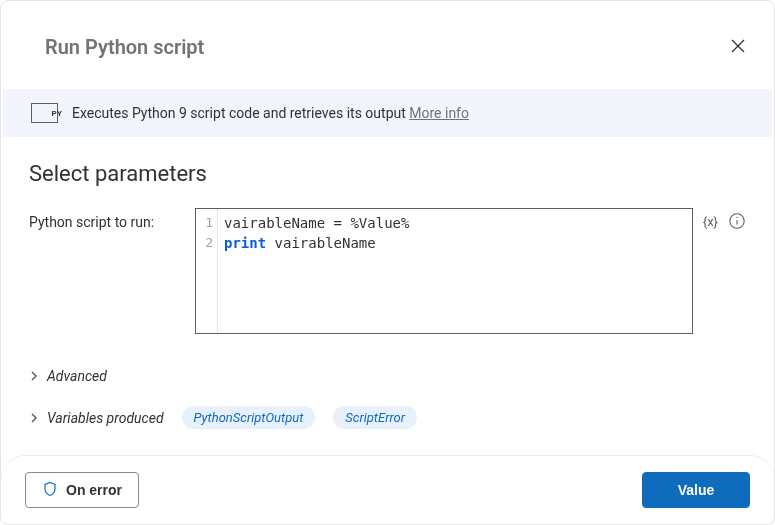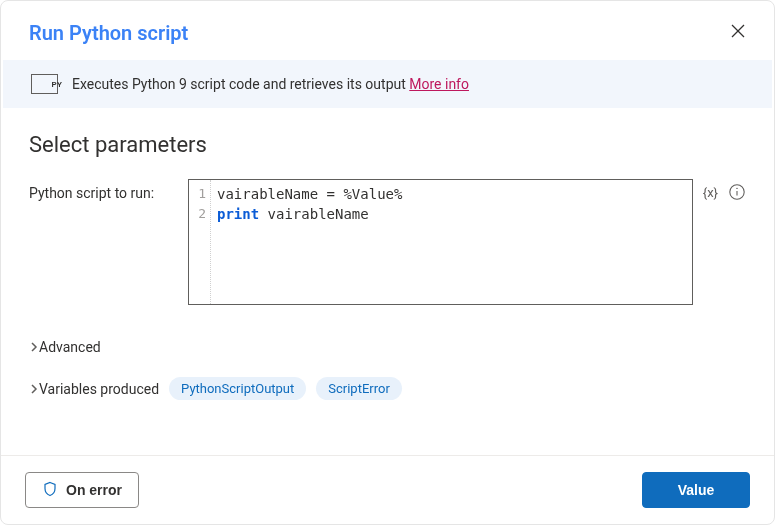--- a/index.html
+++ b/index.html
@@ -21,22 +21,22 @@
   }
   .header {
     display: flex;
     align-items: center;
     justify-content: space-between;
     padding: 18px 24px 14px 28px;
   }
   .header h1 {
     font-size: 20px;
     font-weight: 600;
-    margin: 0;
-    color: #3b82f6;
+    margin: 16px;
+    color: #737373;
   }
   .close-btn {
     background: none; border: none; cursor: pointer;
     padding: 4px;
     display: flex; align-items: center; justify-content: center;
   }
   .close-btn svg { width: 16px; height: 16px; stroke: #323130; }
   .info-banner {
     background: #F2F6FC;
     padding: 14px 28px;
@@ -49,36 +49,36 @@
   }
   .py-badge {
     width: 20px; height: 20px;
     border: 1px solid #605e5c;
     display: flex; align-items: center; justify-content: center;
     font-size: 8px; font-weight: 600;
     letter-spacing: 0.5px;
     color: #323130;
     padding-left: 25px;
   }
-  .info-banner a { color: #be185d; text-decoration: underline; }
+  .info-banner a { color: #737373; text-decoration: underline; }
   .body {
     flex: 1;
     padding: 24px 28px 0 28px;
     overflow: auto;
   }
   .section-title {
     font-size: 22px;
     font-weight: 400;
     margin: 0 0 22px 0;
     color: #323130;
   }
   .field-row {
     display: flex;
     align-items: flex-start;
-    gap: 9px;
+    gap: 16px;
     margin-bottom: 28px;
   }
   .field-label {
     flex: 0 0 150px;
     padding-top: 6px;
     font-size: 14px;
     color: #323130;
   }
   .code-wrap {
     flex: 1;
@@ -120,26 +120,28 @@
   }
   .info-icon-btn {
     background: none; border: none; cursor: pointer;
     padding: 4px 0 0 0;
     display: flex; align-items: center; justify-content: center;
   }
   .info-icon-btn svg { width: 18px; height: 18px; }
   .expander {
     display: flex;
     align-items: center;
+    gap: 8px;
     padding: 6px 0;
     cursor: pointer;
     font-size: 14px;
     color: #323130;
     user-select: none;
     margin-bottom: 10px;
+    font-style: italic;
   }
   .expander .chev {
     width: 10px; height: 10px;
     display: inline-flex; align-items: center; justify-content: center;
   }
   .expander .chev svg { width: 10px; height: 10px; stroke: #605e5c; }
   .pill {
     display: inline-block;
     background: #E8F1FB;
     color: #0F6CBD;
@@ -149,20 +151,21 @@
     margin-left: 10px;
     cursor: pointer;
   }
   .vars-row { display: flex; align-items: center; }
   .footer {
     border-top: 1px solid #edebe9;
     padding: 16px 24px;
     display: flex;
     align-items: center;
     gap: 12px;
+    border-radius: 24px;
   }
   .footer-spacer { flex: 1; }
   .btn {
     height: 36px;
     min-width: 108px;
     border-radius: 4px;
     font-size: 14px;
     font-weight: 600;
     cursor: pointer;
     display: inline-flex;

